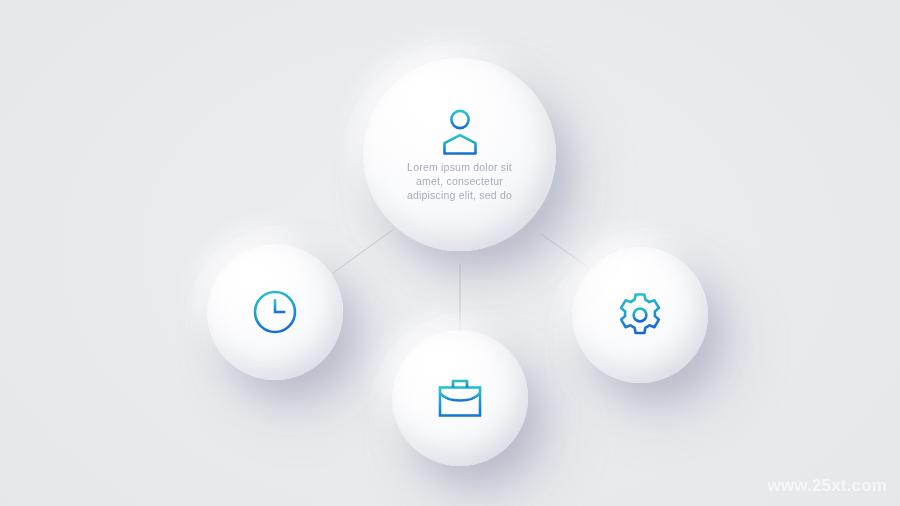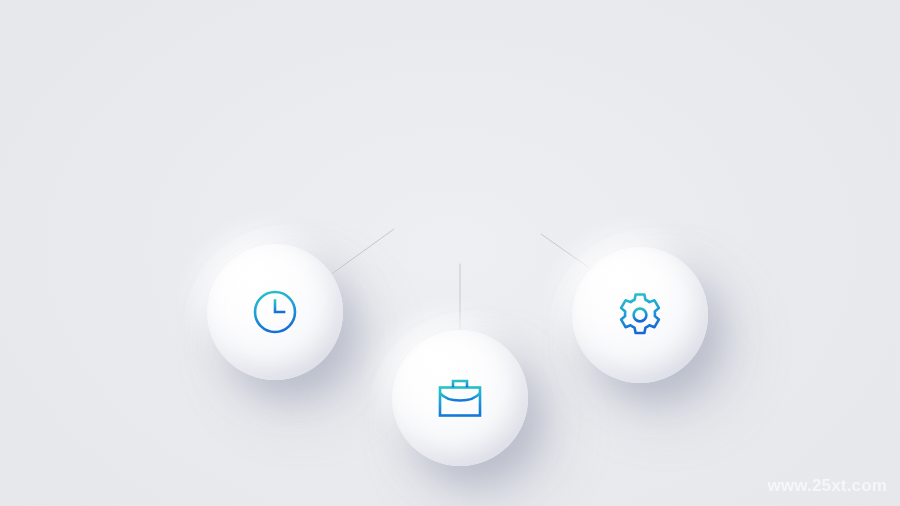--- a/index.html
+++ b/index.html
@@ -124,20 +124,36 @@
 <body>
 
 <div id="stage">
 
   <svg class="connectors" width="900" height="506" viewBox="0 0 900 506">
     <line x1="394" y1="229" x2="333" y2="273" stroke="#bcc0cc" stroke-width="1" stroke-linecap="round" opacity="0.85"></line>
     <line x1="460" y1="264" x2="460" y2="333" stroke="#bcc0cc" stroke-width="1" stroke-linecap="round" opacity="0.85"></line>
     <line x1="541" y1="234" x2="598" y2="274" stroke="#bcc0cc" stroke-width="1" stroke-linecap="round" opacity="0.85"></line>
   </svg>
 
+  <div class="sphere" id="sphere-main">
+    <span class="icon-wrap">
+      <svg width="44" height="48" viewBox="0 0 44 48" fill="none">
+        <defs>
+          <linearGradient id="gradPerson" x1="0" y1="0" x2="0" y2="1">
+            <stop offset="0%" stop-color="#27c4c8"></stop>
+            <stop offset="45%" stop-color="#20a5d4"></stop>
+            <stop offset="100%" stop-color="#1670d6"></stop>
+          </linearGradient>
+        </defs>
+        <circle cx="22" cy="11.5" r="8.6" stroke="url(#gradPerson)" stroke-width="2.6" fill="none"></circle>
+        <path d="M6.5 45.5 L6.5 35.2 L22 27.2 L37.5 35.2 L37.5 45.5 Z" stroke="url(#gradPerson)" stroke-width="2.6" fill="none" stroke-linejoin="round"></path>
+      </svg>
+    </span>
+    <div class="hub-text">Lorem ipsum dolor sit amet, consectetur adipiscing elit, sed do</div>
+  </div>
 
   <div class="sphere" id="sphere-clock">
     <span class="icon-wrap">
       <svg width="46" height="46" viewBox="0 0 46 46" fill="none">
         <defs>
           <linearGradient id="gradClock" x1="0" y1="0" x2="0.25" y2="1">
             <stop offset="0%" stop-color="#27c4c8"></stop>
             <stop offset="50%" stop-color="#1fa0d6"></stop>
             <stop offset="100%" stop-color="#1670d6"></stop>
           </linearGradient>

